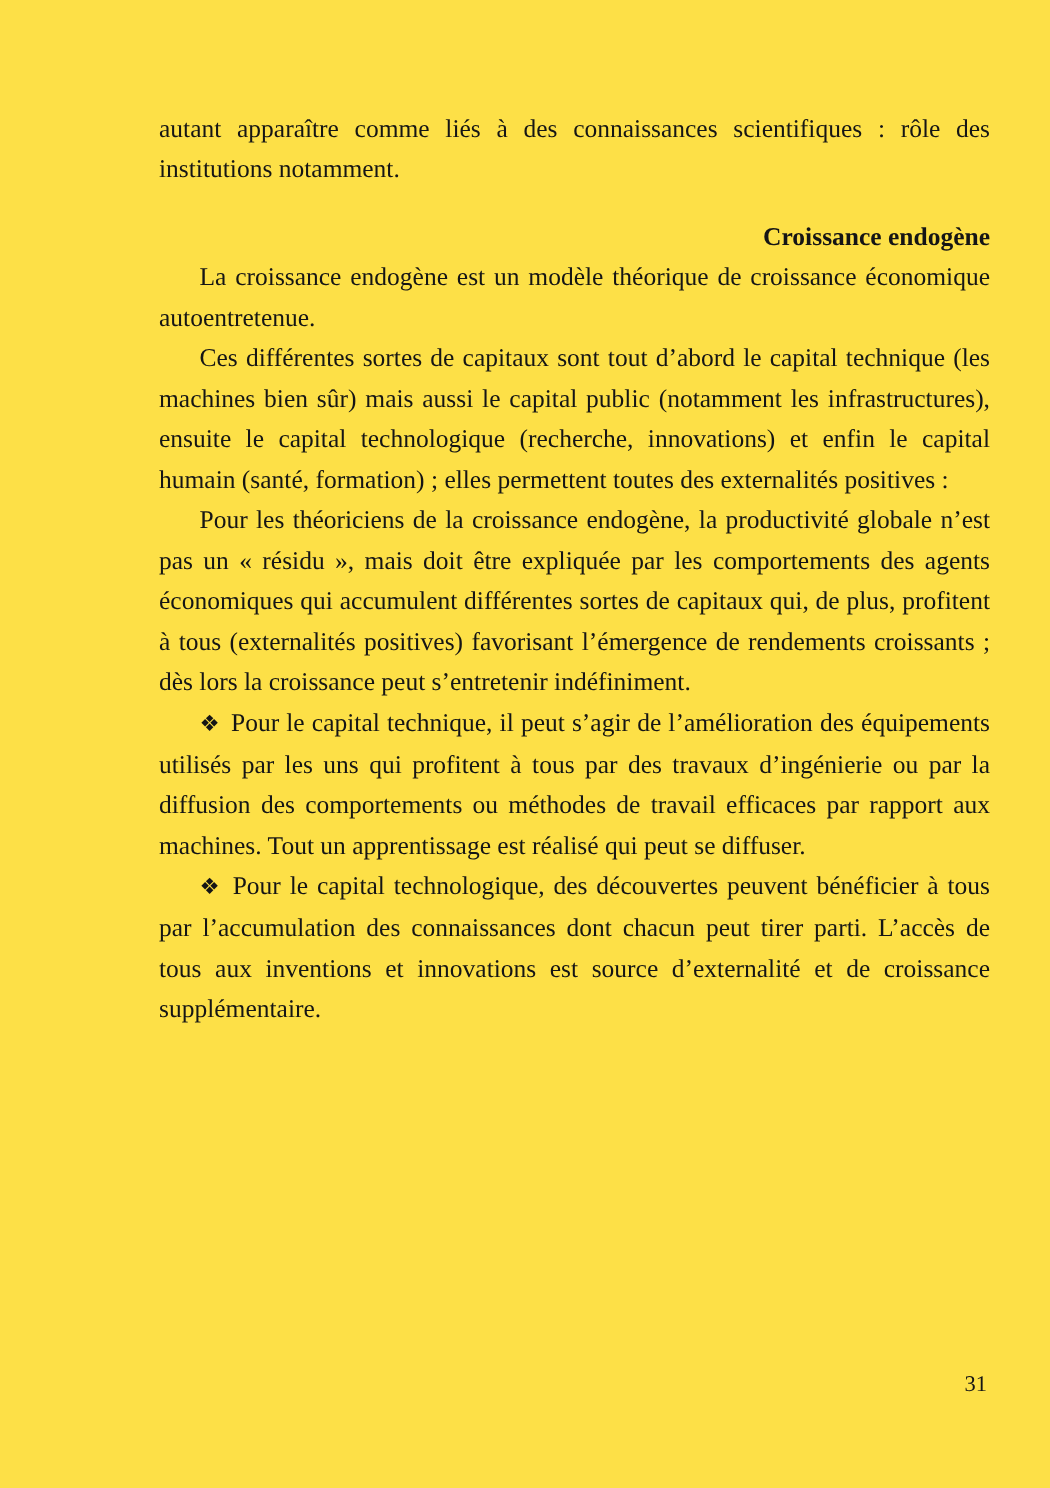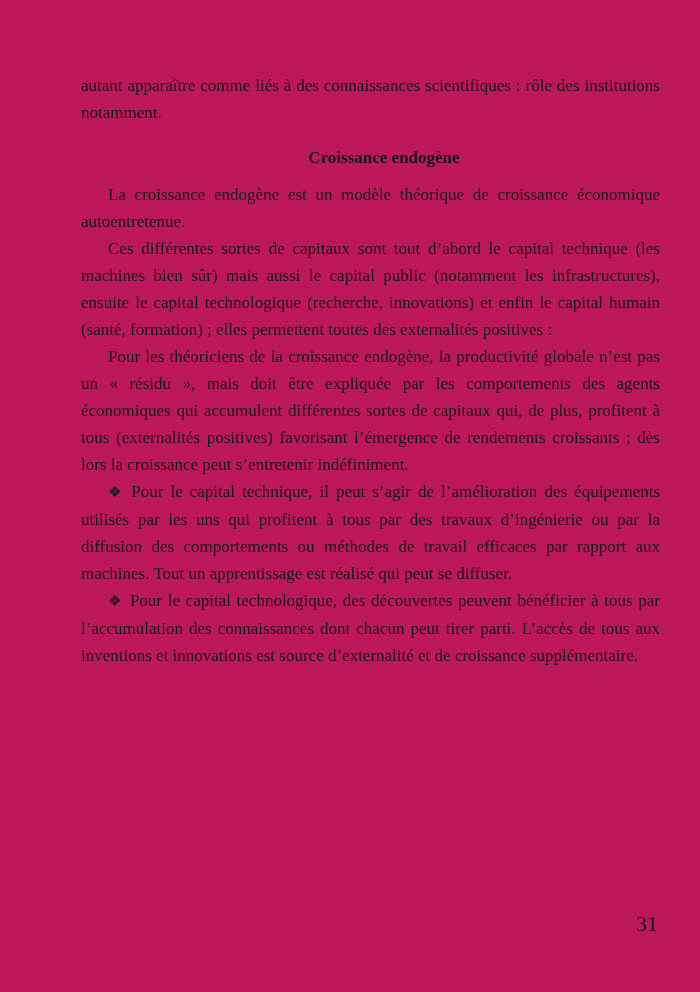--- a/index.html
+++ b/index.html
@@ -8,50 +8,50 @@
     width: 700px;
     height: 992px;
     position: relative;
     overflow: hidden;
     font-family: "Liberation Serif", "DejaVu Serif", serif;
     color: #151515;
   }
   .page {
     position: absolute;
     inset: 0;
-    padding: 72px 40px 0 81px;
-    background: #be185d;
+    padding: 72px 40px 0 106px;
+    background: #fde047;
   }
   .text-block {
     font-size: 17px;
     line-height: 27px;
     text-align: justify;
     text-justify: inter-word;
   }
   .text-block p { margin: 0; }
   p.cont { text-indent: 0; }
   p.para { text-indent: 27px; }
   p.bullet { text-indent: 27px; }
   p.heading {
     font-weight: bold;
     text-indent: 27px;
-    text-align: center;
+    text-align: right;
     margin-top: 18px;
-    margin-bottom: 10px;
+    margin-bottom: 0;
   }
   .marker {
     font-family: "DejaVu Sans", sans-serif;
     font-size: 15px;
     margin-right: 7px;
   }
   .page-number {
     position: absolute;
     right: 42px;
     top: 910px;
-    font-size: 22px;
+    font-size: 15px;
     line-height: 27px;
     color: #151515;
   }
 </style>
 </head>
 <body>
 
 <div class="page">
   <div class="text-block">
 

